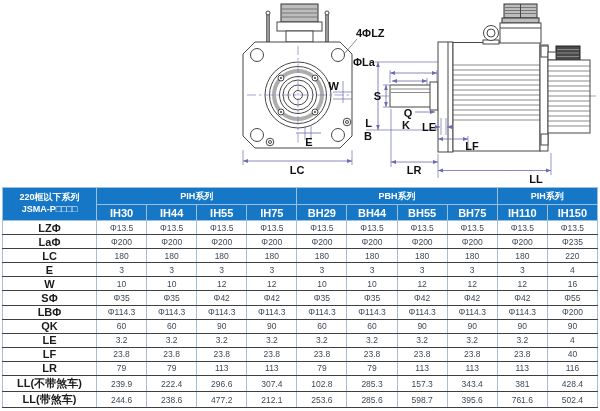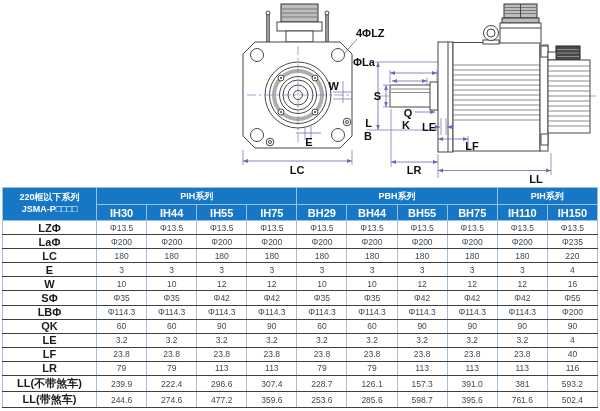--- a/index.html
+++ b/index.html
@@ -405,33 +405,33 @@
           <td>113</td>
           <td>113</td>
           <td>116</td>
         </tr>
         <tr>
           <th>LL(不带煞车)</th>
           <td>239.9</td>
           <td>222.4</td>
           <td>296.6</td>
           <td>307.4</td>
-          <td>228.7</td>
-          <td>126.1</td>
+          <td>102.8</td>
+          <td>285.3</td>
           <td>157.3</td>
-          <td>391.0</td>
+          <td>343.4</td>
           <td>381</td>
-          <td>593.2</td>
+          <td>428.4</td>
         </tr>
         <tr>
           <th>LL(带煞车)</th>
           <td>244.6</td>
-          <td>274.6</td>
+          <td>238.6</td>
           <td>477.2</td>
-          <td>359.6</td>
+          <td>212.1</td>
           <td>253.6</td>
           <td>285.6</td>
           <td>598.7</td>
           <td>395.6</td>
           <td>761.6</td>
           <td>502.4</td>
         </tr>
       </tbody>
   </table>
 

